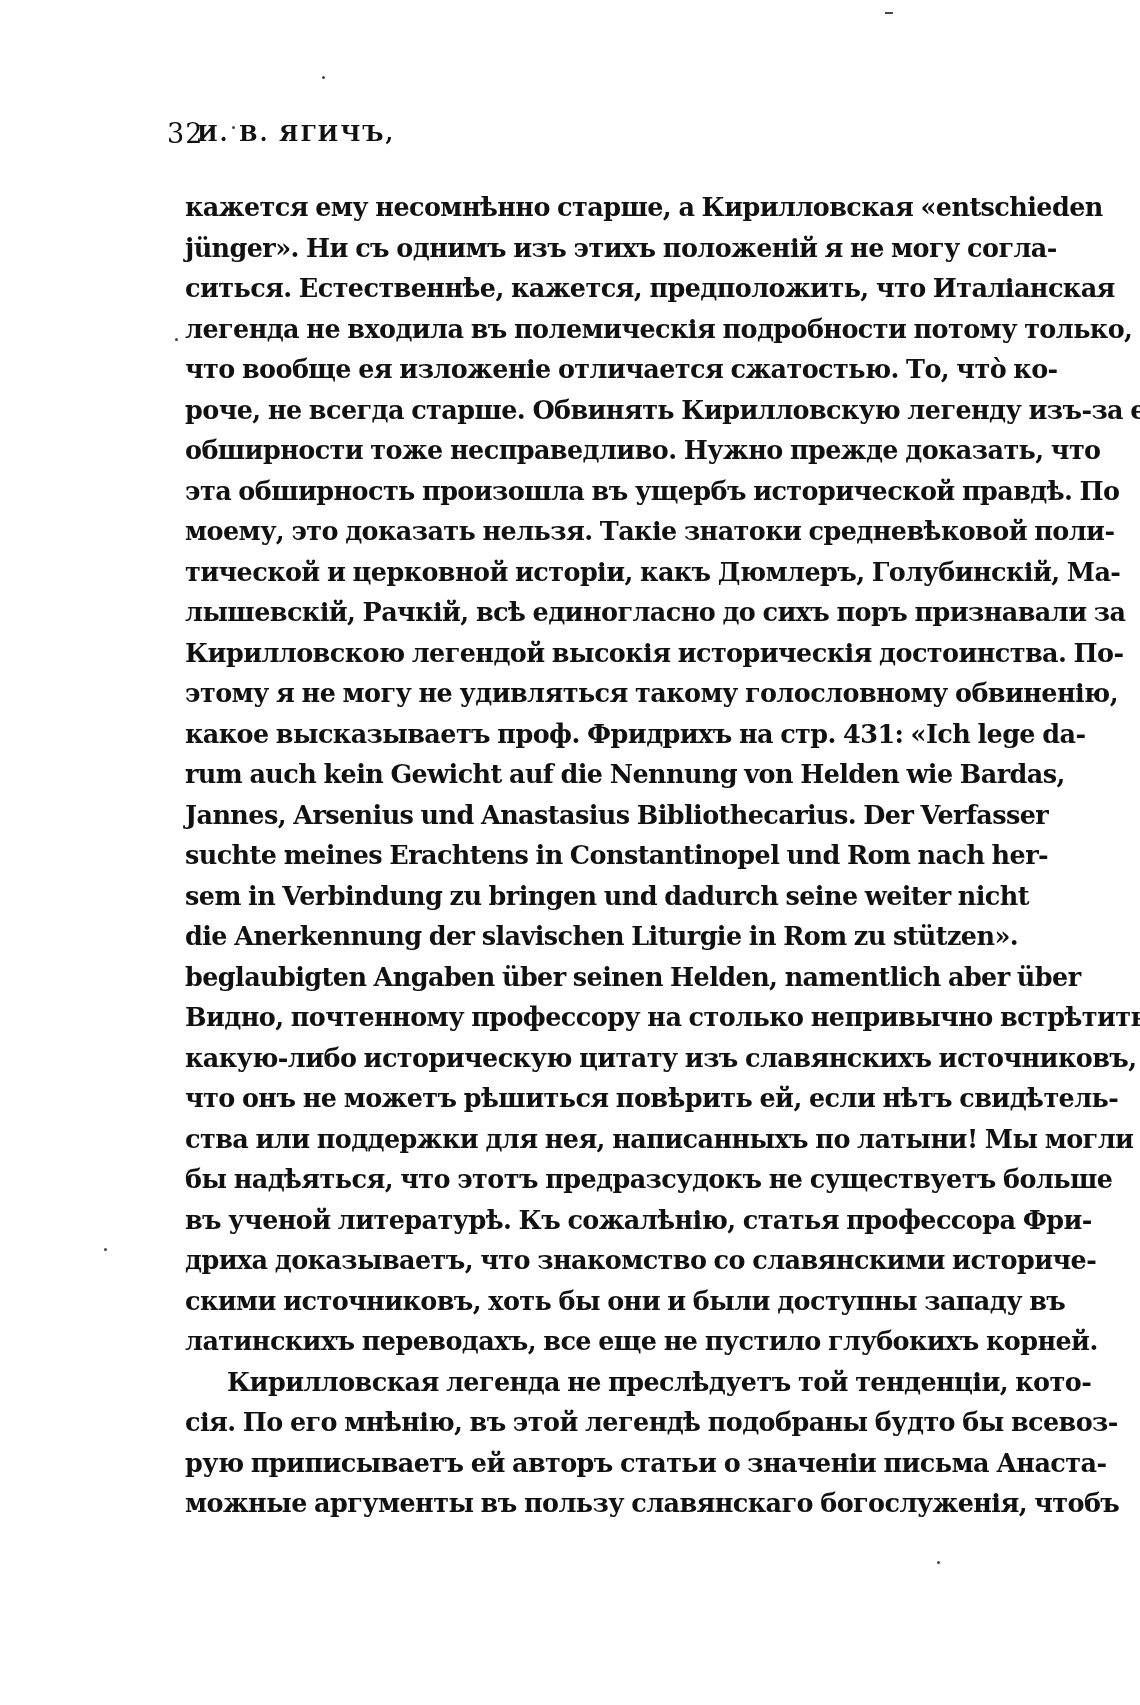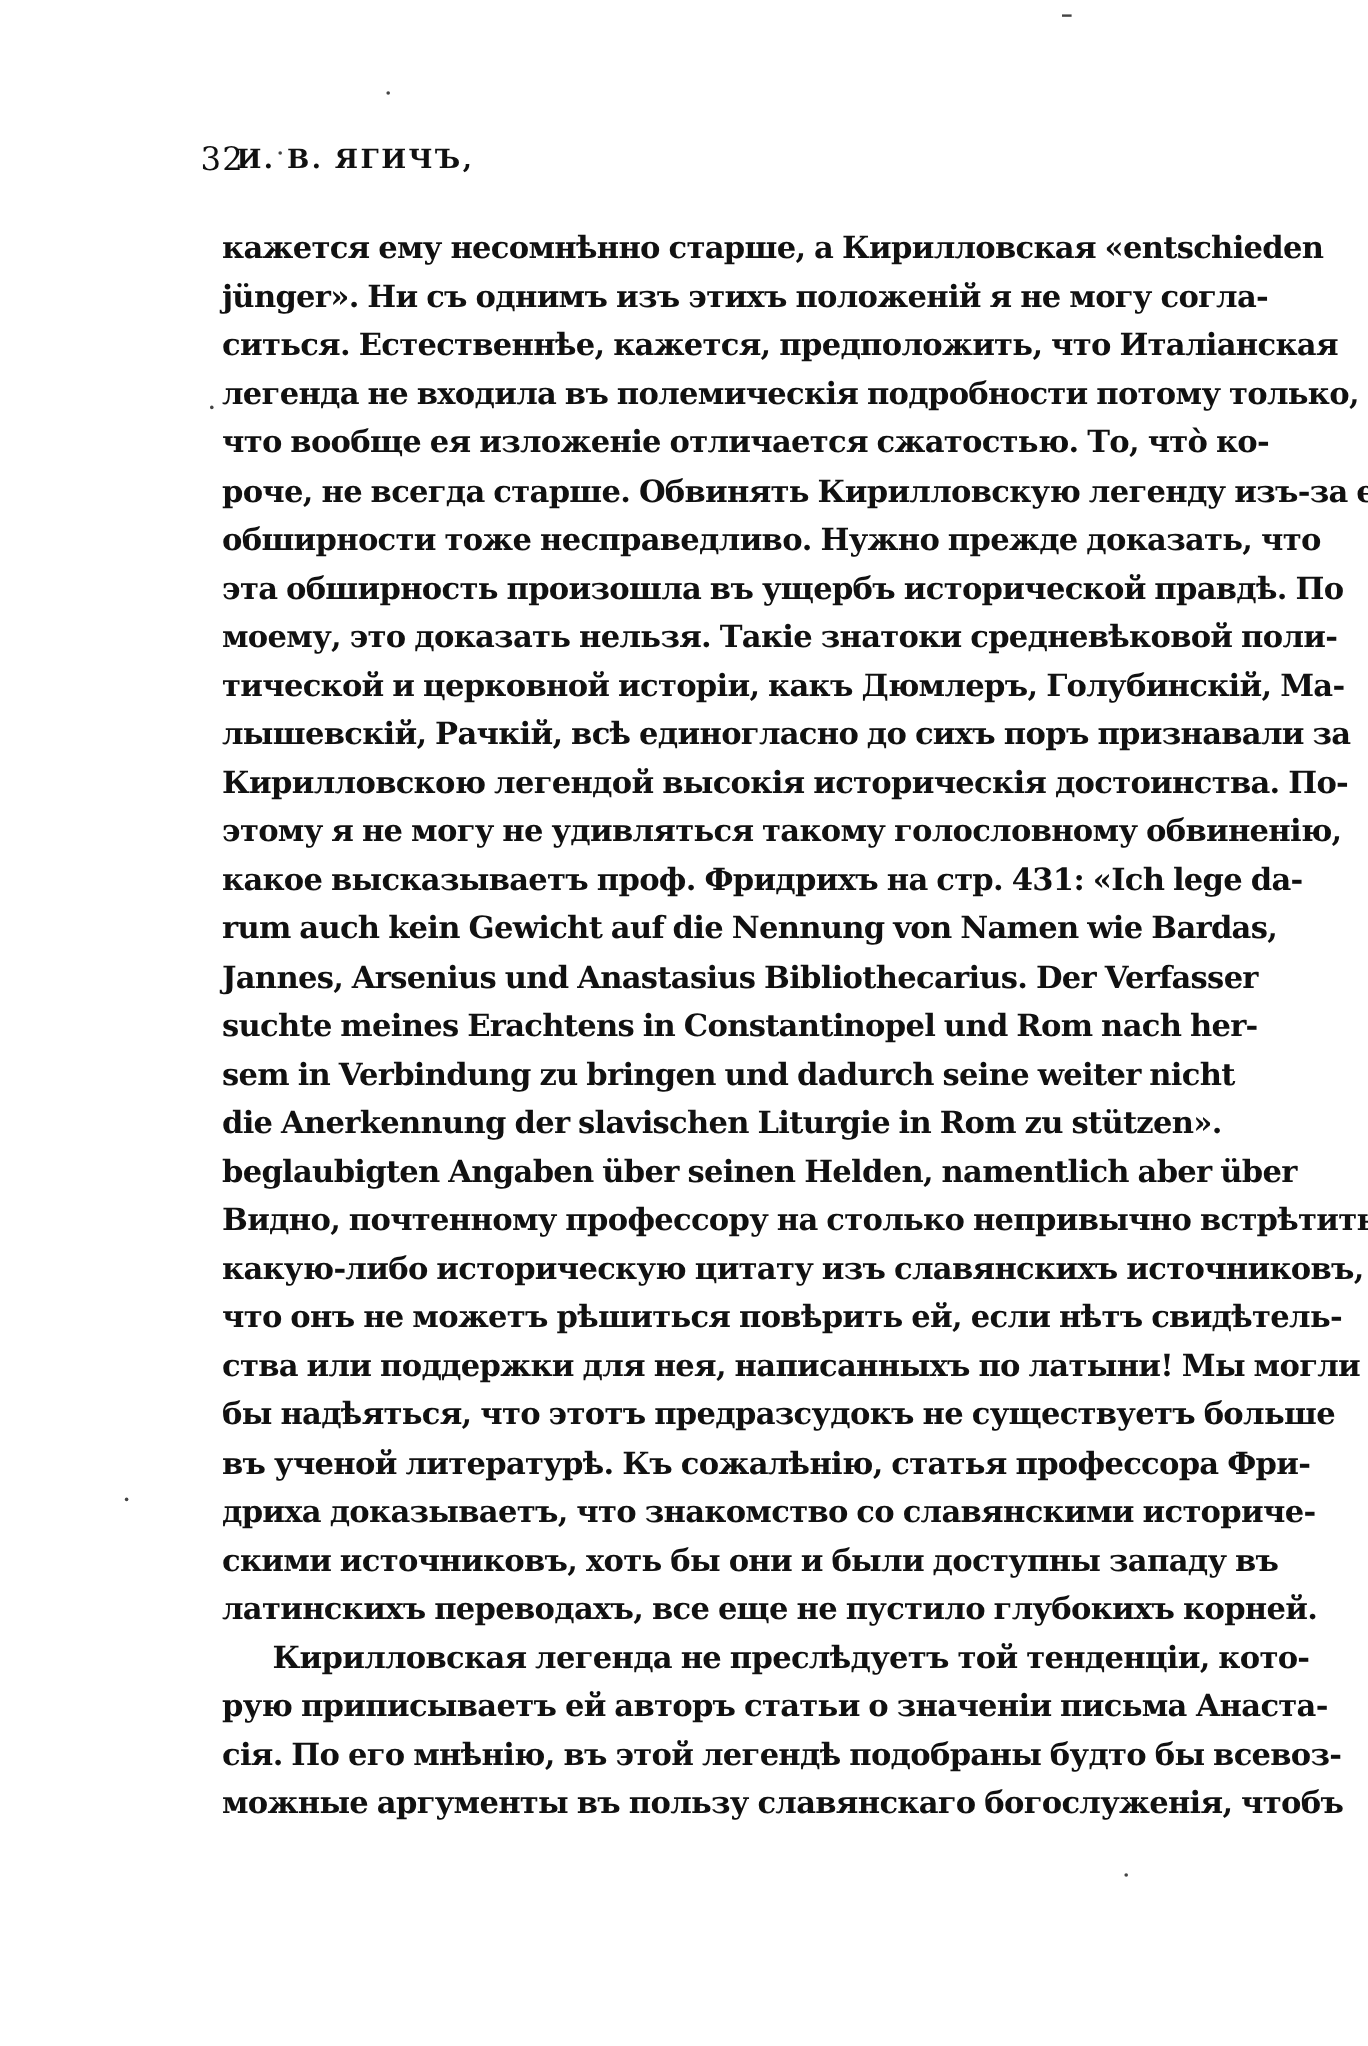--- a/index.html
+++ b/index.html
@@ -98,38 +98,38 @@
     <span class="line">что вообще ея изложеніе отличается сжатостью. То, что̀ ко-</span>
     <span class="line">роче, не всегда старше. Обвинять Кирилловскую легенду изъ-за ея</span>
     <span class="line">обширности тоже несправедливо. Нужно прежде доказать, что</span>
     <span class="line">эта обширность произошла въ ущербъ исторической правдѣ. По</span>
     <span class="line">моему, это доказать нельзя. Такіе знатоки средневѣковой поли-</span>
     <span class="line">тической и церковной исторіи, какъ Дюмлеръ, Голубинскій, Ма-</span>
     <span class="line">лышевскій, Рачкій, всѣ единогласно до сихъ поръ признавали за</span>
     <span class="line">Кирилловскою легендой высокія историческія достоинства. По-</span>
     <span class="line">этому я не могу не удивляться такому голословному обвиненію,</span>
     <span class="line">какое высказываетъ проф. Фридрихъ на стр. 431: «Ich lege da-</span>
-    <span class="line">rum auch kein Gewicht auf die Nennung von Namen wie Bardas,</span>
+    <span class="line">rum auch kein Gewicht auf die Nennung von Helden wie Bardas,</span>
     <span class="line">Jannes, Arsenius und Anastasius Bibliothecarius. Der Verfasser</span>
     <span class="line">suchte meines Erachtens in Constantinopel und Rom nach her-</span>
     <span class="line">sem in Verbindung zu bringen und dadurch seine weiter nicht</span>
     <span class="line">die Anerkennung der slavischen Liturgie in Rom zu stützen».</span>
     <span class="line">beglaubigten Angaben über seinen Helden, namentlich aber über</span>
     <span class="line">Видно, почтенному профессору на столько непривычно встрѣтить</span>
     <span class="line">какую-либо историческую цитату изъ славянскихъ источниковъ,</span>
     <span class="line">что онъ не можетъ рѣшиться повѣрить ей, если нѣтъ свидѣтель-</span>
     <span class="line">ства или поддержки для нея, написанныхъ по латыни! Мы могли</span>
     <span class="line">бы надѣяться, что этотъ предразсудокъ не существуетъ больше</span>
     <span class="line">въ ученой литературѣ. Къ сожалѣнію, статья профессора Фри-</span>
     <span class="line">дриха доказываетъ, что знакомство со славянскими историче-</span>
     <span class="line">скими источниковъ, хоть бы они и были доступны западу въ</span>
     <span class="line last">латинскихъ переводахъ, все еще не пустило глубокихъ корней.</span>
     <span class="line indent">Кирилловская легенда не преслѣдуетъ той тенденціи, кото-</span>
+    <span class="line">сія. По его мнѣнію, въ этой легендѣ подобраны будто бы всевоз-</span>
     <span class="line">рую приписываетъ ей авторъ статьи о значеніи письма Анаста-</span>
-    <span class="line">сія. По его мнѣнію, въ этой легендѣ подобраны будто бы всевоз-</span>
     <span class="line">можные аргументы въ пользу славянскаго богослуженія, чтобъ</span>
   </div>
 
   <span class="speck" style="left:322px; top:76px;"></span>
   <span class="speck" style="left:232px; top:126px;"></span>
   <span class="speck" style="left:175px; top:338px;"></span>
   <span class="speck" style="left:104px; top:1248px;"></span>
   <span class="speck" style="left:937px; top:1561px;"></span>
   <span class="speck" style="left:885px; top:12px; width:8px; height:2px; border-radius:0;"></span>
 </div>

